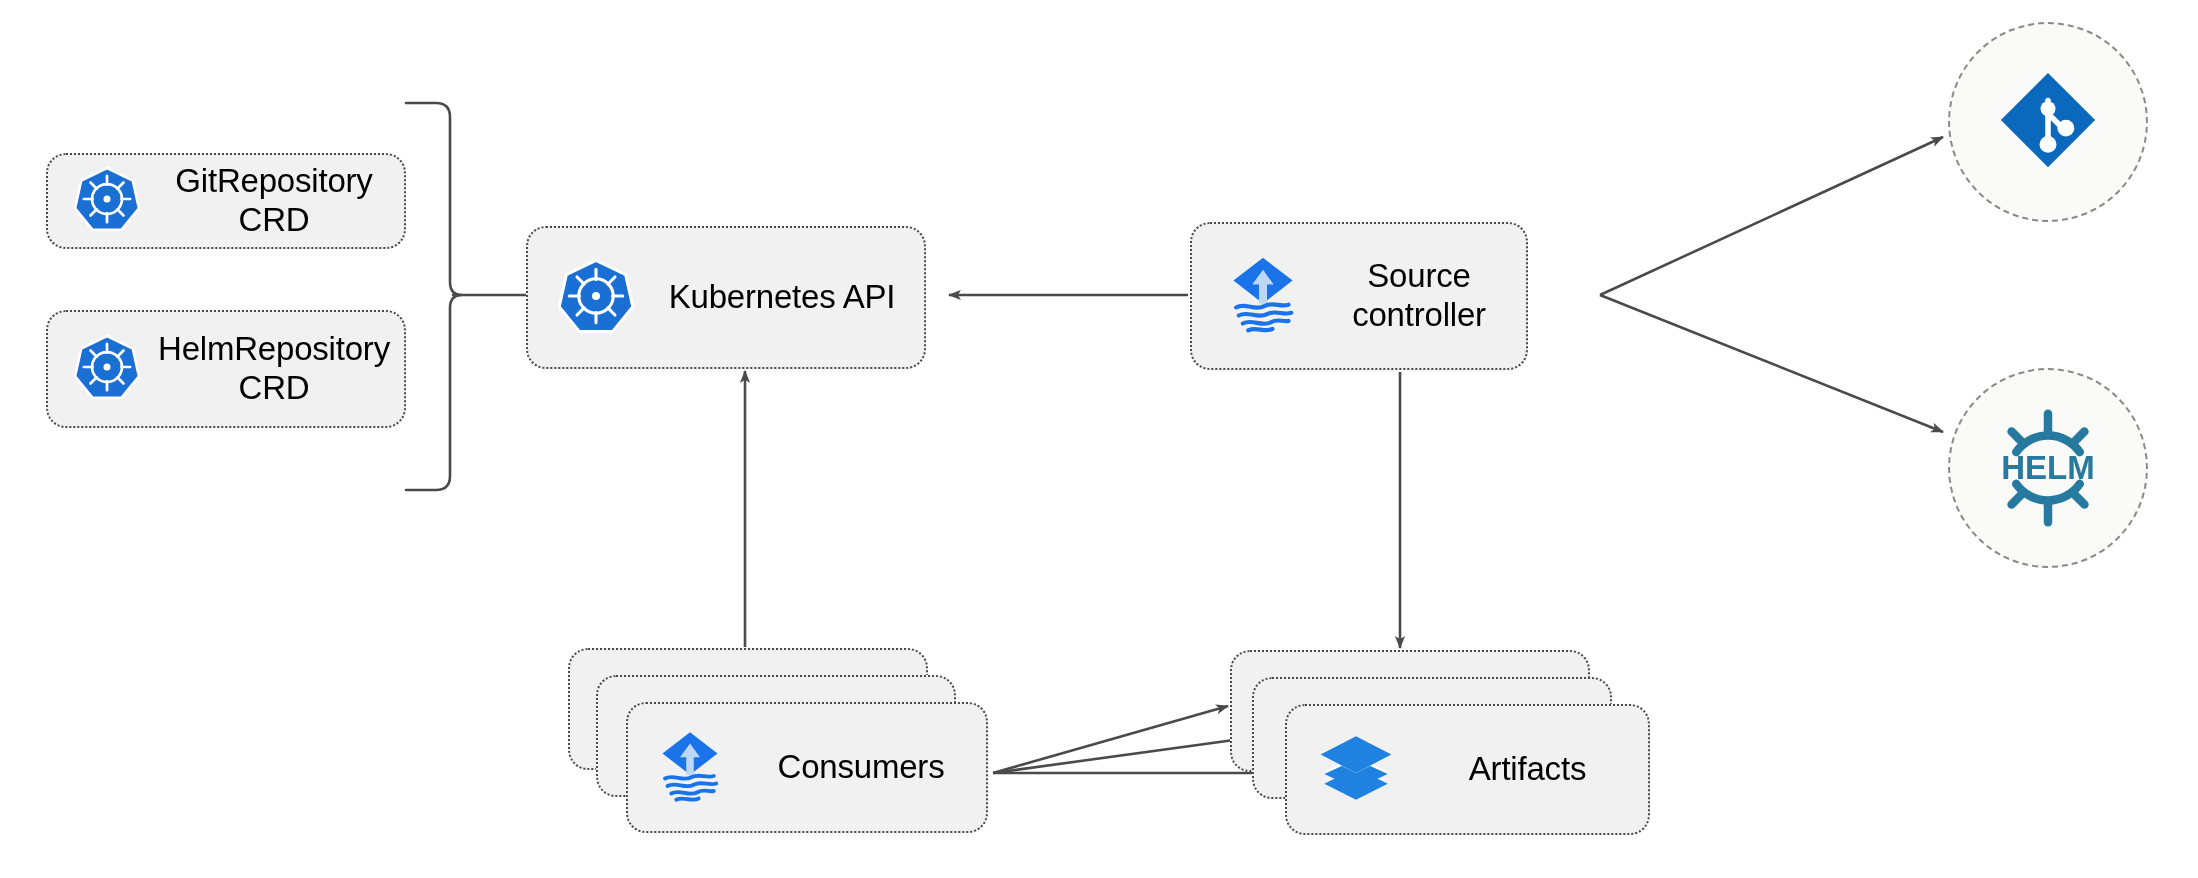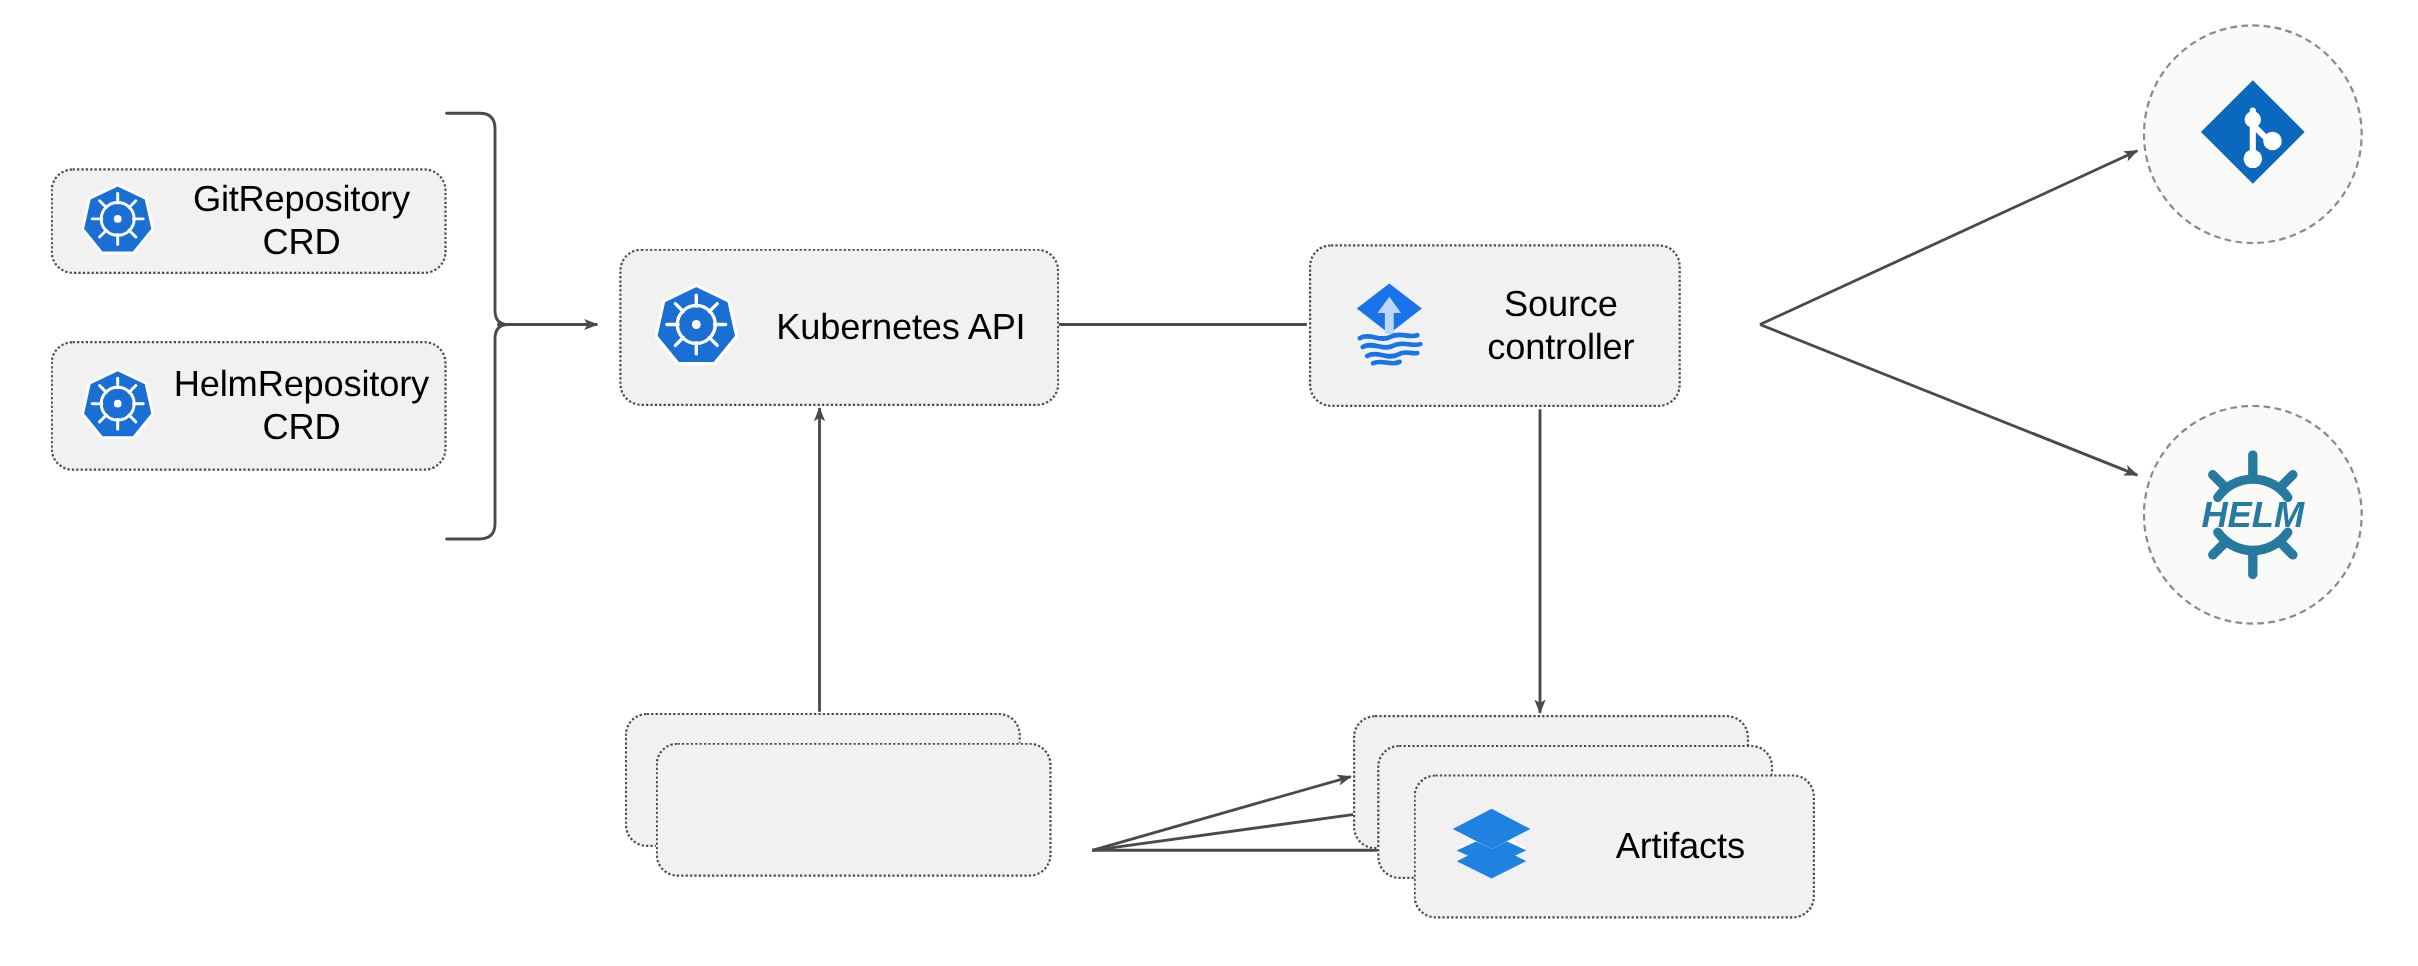--- a/index.html
+++ b/index.html
@@ -146,21 +146,21 @@
           <line x1="48" y1="16" x2="42" y2="22"></line>
           <line x1="22" y1="42" x2="16" y2="48"></line>
         </g>
         <circle cx="32" cy="32" r="3.4" fill="#ffffff"></circle>
       </svg>
     </span>
     <span class="label" style="flex:1; margin-left:10px; margin-right:6px;">HelmRepository
 CRD</span>
   </div>
 
-  <div class="node" style="left:563px; top:226px; width:400px; height:143px; padding-left:30px;">
+  <div class="node" style="left:526px; top:226px; width:400px; height:143px; padding-left:30px;">
     <span class="icon">
       <svg width="76" height="76" viewBox="0 0 64 64" xmlns="http://www.w3.org/2000/svg">
         <polygon points="32,2 57,14 63,41 46,62 18,62 1,41 7,14" fill="#1a6fd4" stroke="#ffffff" stroke-width="2.6" stroke-linejoin="round"></polygon>
         <g fill="none" stroke="#ffffff" stroke-width="2.6" stroke-linecap="round">
           <circle cx="32" cy="32" r="14.5"></circle>
           <line x1="32" y1="9.5" x2="32" y2="18"></line>
           <line x1="32" y1="46" x2="32" y2="54.5"></line>
           <line x1="9.5" y1="32" x2="18" y2="32"></line>
           <line x1="46" y1="32" x2="54.5" y2="32"></line>
           <line x1="16" y1="16" x2="22" y2="22"></line>
@@ -187,20 +187,35 @@
         </g>
       </svg>
     </span>
     <span class="label" style="flex:1; margin-left:18px; margin-right:12px;">Source
 controller</span>
   </div>
 
   <div style="position:absolute; left:568px; top:648px; width:420px; height:185px;">
     <div class="ghost" style="left:0px; top:0px; width:360px; height:122px;"></div>
     <div class="ghost" style="left:28px; top:27px; width:360px; height:122px;"></div>
+    <div class="node" style="left:58px; top:54px; width:362px; height:131px; padding-left:22px;">
+      <span class="icon">
+        <svg width="80" height="80" viewBox="0 0 64 64" xmlns="http://www.w3.org/2000/svg">
+          <polygon points="32,5 54,22 32,39 10,22" fill="#1a73e8"></polygon>
+          <path d="M32,14 L40,25 L35,25 L35,39 L29,39 L29,25 L24,25 Z" fill="#bcd7f7"></path>
+          <g stroke="#1a73e8" stroke-width="3.1" fill="none" stroke-linecap="round">
+            <path d="M12,42 C19,38 26,45 33,41 C39,37.6 45,42 51,40"></path>
+            <path d="M14,48 C21,44 28,51 35,47 C41,43.6 47,48 53,46"></path>
+            <path d="M17,54 C24,50 31,57 38,53 C43,50 47,53 51,52"></path>
+            <path d="M21,59 C27,56 33,61 39,58"></path>
+          </g>
+        </svg>
+      </span>
+      <span class="label" style="flex:1; margin-left:16px; margin-right:10px;">Consumers</span>
+    </div>
   </div>
 
   <div style="position:absolute; left:1230px; top:650px; width:420px; height:185px;">
     <div class="ghost" style="left:0px; top:0px; width:360px; height:122px;"></div>
     <div class="ghost" style="left:22px; top:27px; width:360px; height:122px;"></div>
     <div class="node" style="left:55px; top:54px; width:365px; height:131px; padding-left:30px;">
       <span class="icon">
         <svg width="78" height="78" viewBox="0 0 64 64" xmlns="http://www.w3.org/2000/svg">
           <polygon points="32,32 58,45 32,58 6,45" fill="#1f82e0"></polygon>
           <polygon points="32,22 58,35 32,48 6,35" fill="#ffffff"></polygon>
@@ -238,17 +253,17 @@
           <line x1="32" y1="50.5" x2="32" y2="60"></line>
           <line x1="13.2" y1="13.2" x2="19.2" y2="19.2"></line>
           <line x1="44.8" y1="44.8" x2="50.8" y2="50.8"></line>
           <line x1="50.8" y1="13.2" x2="44.8" y2="19.2"></line>
           <line x1="19.2" y1="44.8" x2="13.2" y2="50.8"></line>
         </g>
       </svg>
       <span style="position:absolute; left:0; top:0; width:124px; height:124px;
                    display:flex; align-items:center; justify-content:center;
                    color:#277a9f; font-size:33px; font-weight:bold;
-                   letter-spacing:0px; font-family:'Liberation Sans', sans-serif;font-style:italic;">HELM</span>
+                   letter-spacing:0px; font-family:'Liberation Sans', sans-serif;">HELM</span>
     </span>
   </div>
 
 </div>
 
 </body></html>

